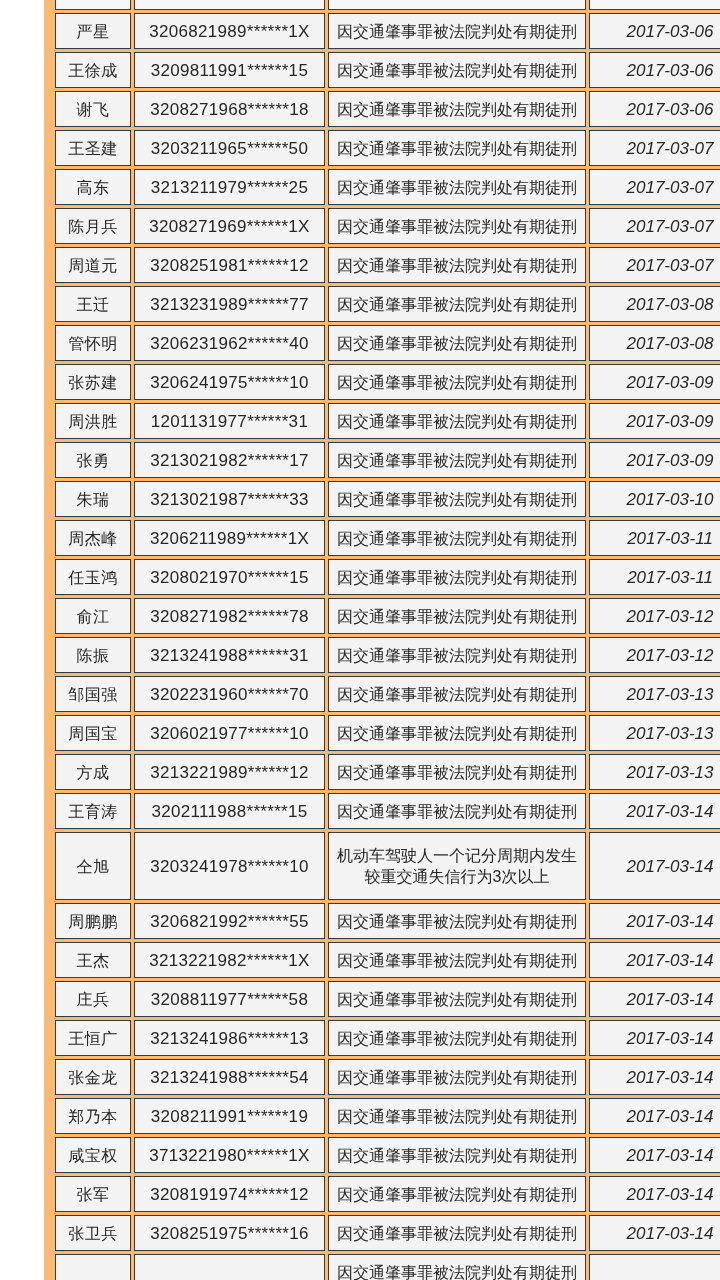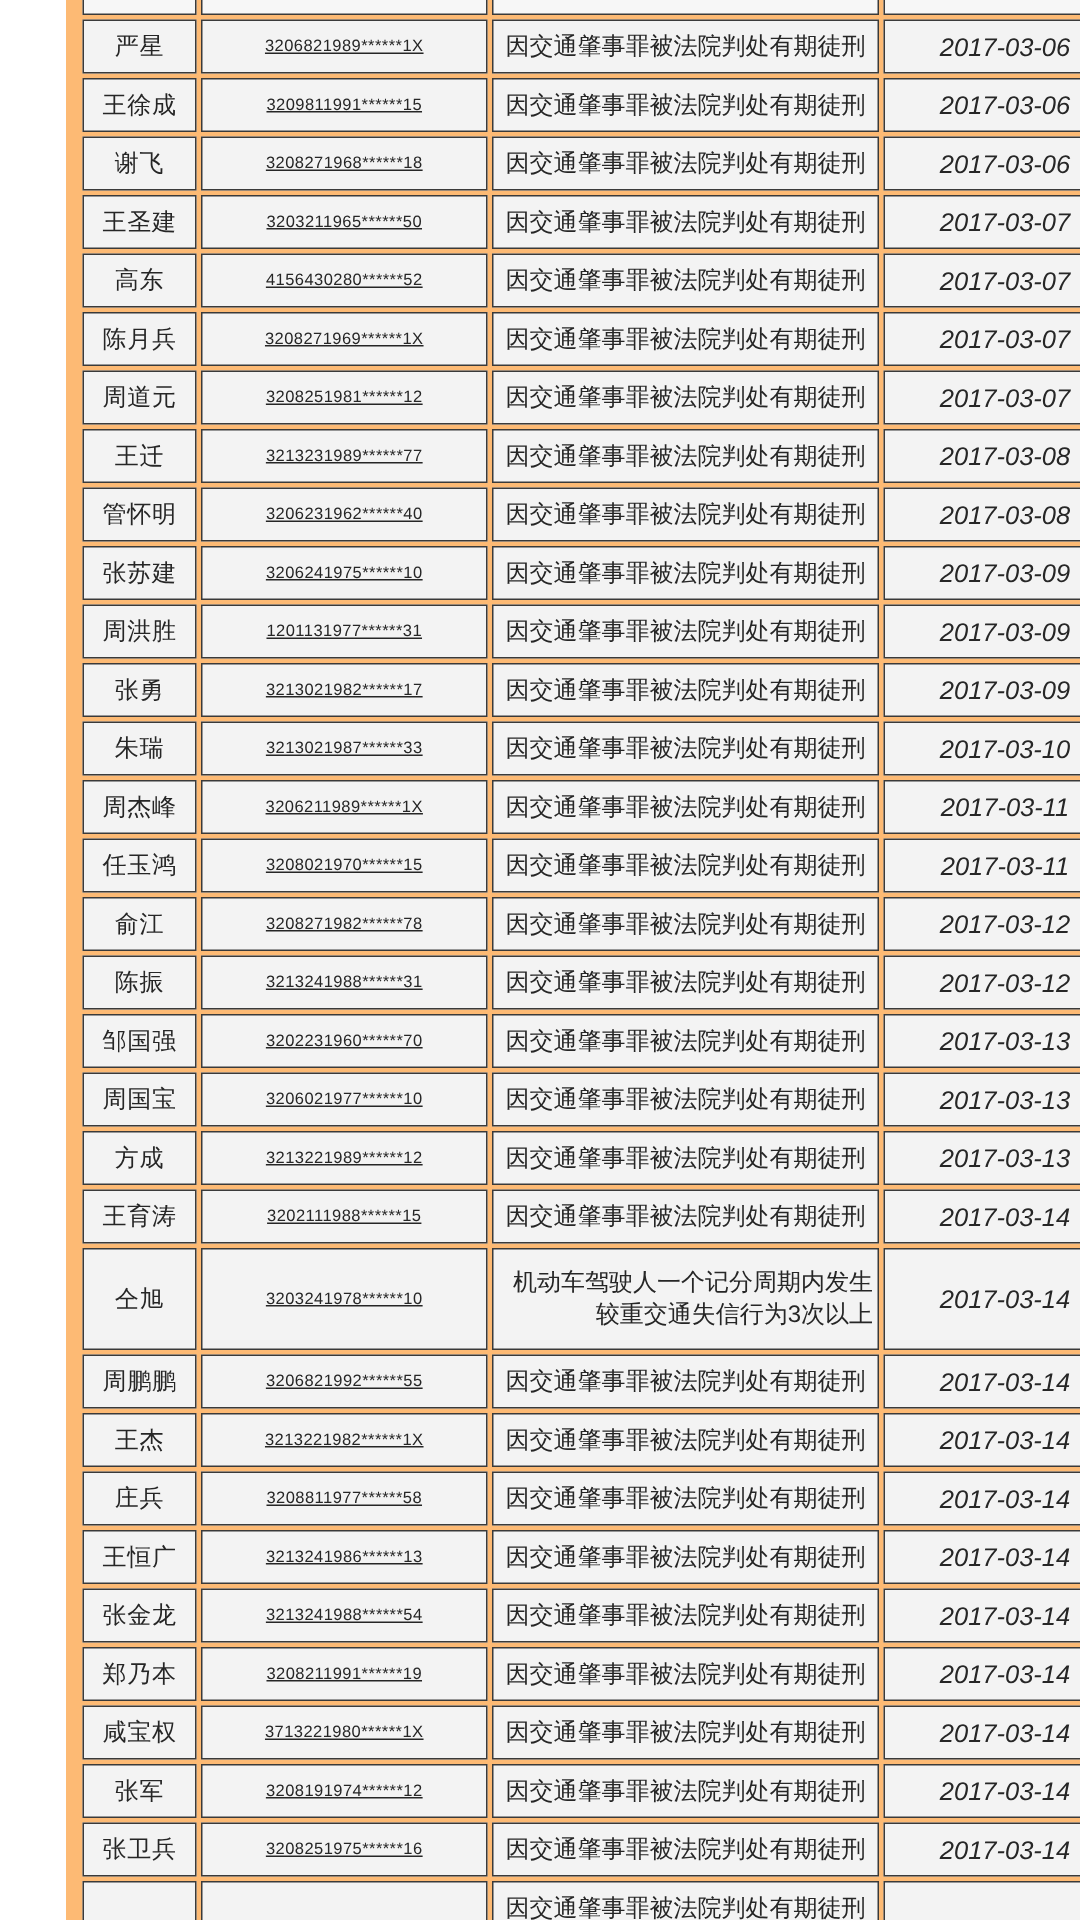--- a/index.html
+++ b/index.html
@@ -37,26 +37,26 @@
     color: #262626;
     text-align: center;
     vertical-align: middle;
     height: 36px;
     padding: 0 2px;
     overflow: hidden;
     line-height: 21px;
     white-space: nowrap;
   }
   td.cell-name  { font-size: 16px; letter-spacing: 0.5px; }
-  td.cell-id    { font-size: 11px; letter-spacing: 0.3px; text-decoration: underline; }
+  td.cell-id    { font-size: 17px; letter-spacing: 0.3px; }
   td.cell-reason{ font-size: 16px; }
   td.cell-date  { font-size: 17px; font-style: italic; }
   tr.row-tall td { height: 52px; }
   tr.row-tall td.cell-reason {
-    text-align: right;
+    text-align: center;
     white-space: normal;
     padding: 12px 3px;
   }
   tr.row-partial-top td { background: #f7f7f7; }
 </style>
 </head>
 <body>
 
 <div class="page">
   <table class="records">
@@ -93,21 +93,21 @@
           <td class="cell-date">2017-03-06</td>
         </tr>
         <tr>
           <td class="cell-name">王圣建</td>
           <td class="cell-id">3203211965******50</td>
           <td class="cell-reason">因交通肇事罪被法院判处有期徒刑</td>
           <td class="cell-date">2017-03-07</td>
         </tr>
         <tr>
           <td class="cell-name">高东</td>
-          <td class="cell-id">4156430280******52</td>
+          <td class="cell-id">3213211979******25</td>
           <td class="cell-reason">因交通肇事罪被法院判处有期徒刑</td>
           <td class="cell-date">2017-03-07</td>
         </tr>
         <tr>
           <td class="cell-name">陈月兵</td>
           <td class="cell-id">3208271969******1X</td>
           <td class="cell-reason">因交通肇事罪被法院判处有期徒刑</td>
           <td class="cell-date">2017-03-07</td>
         </tr>
         <tr>

